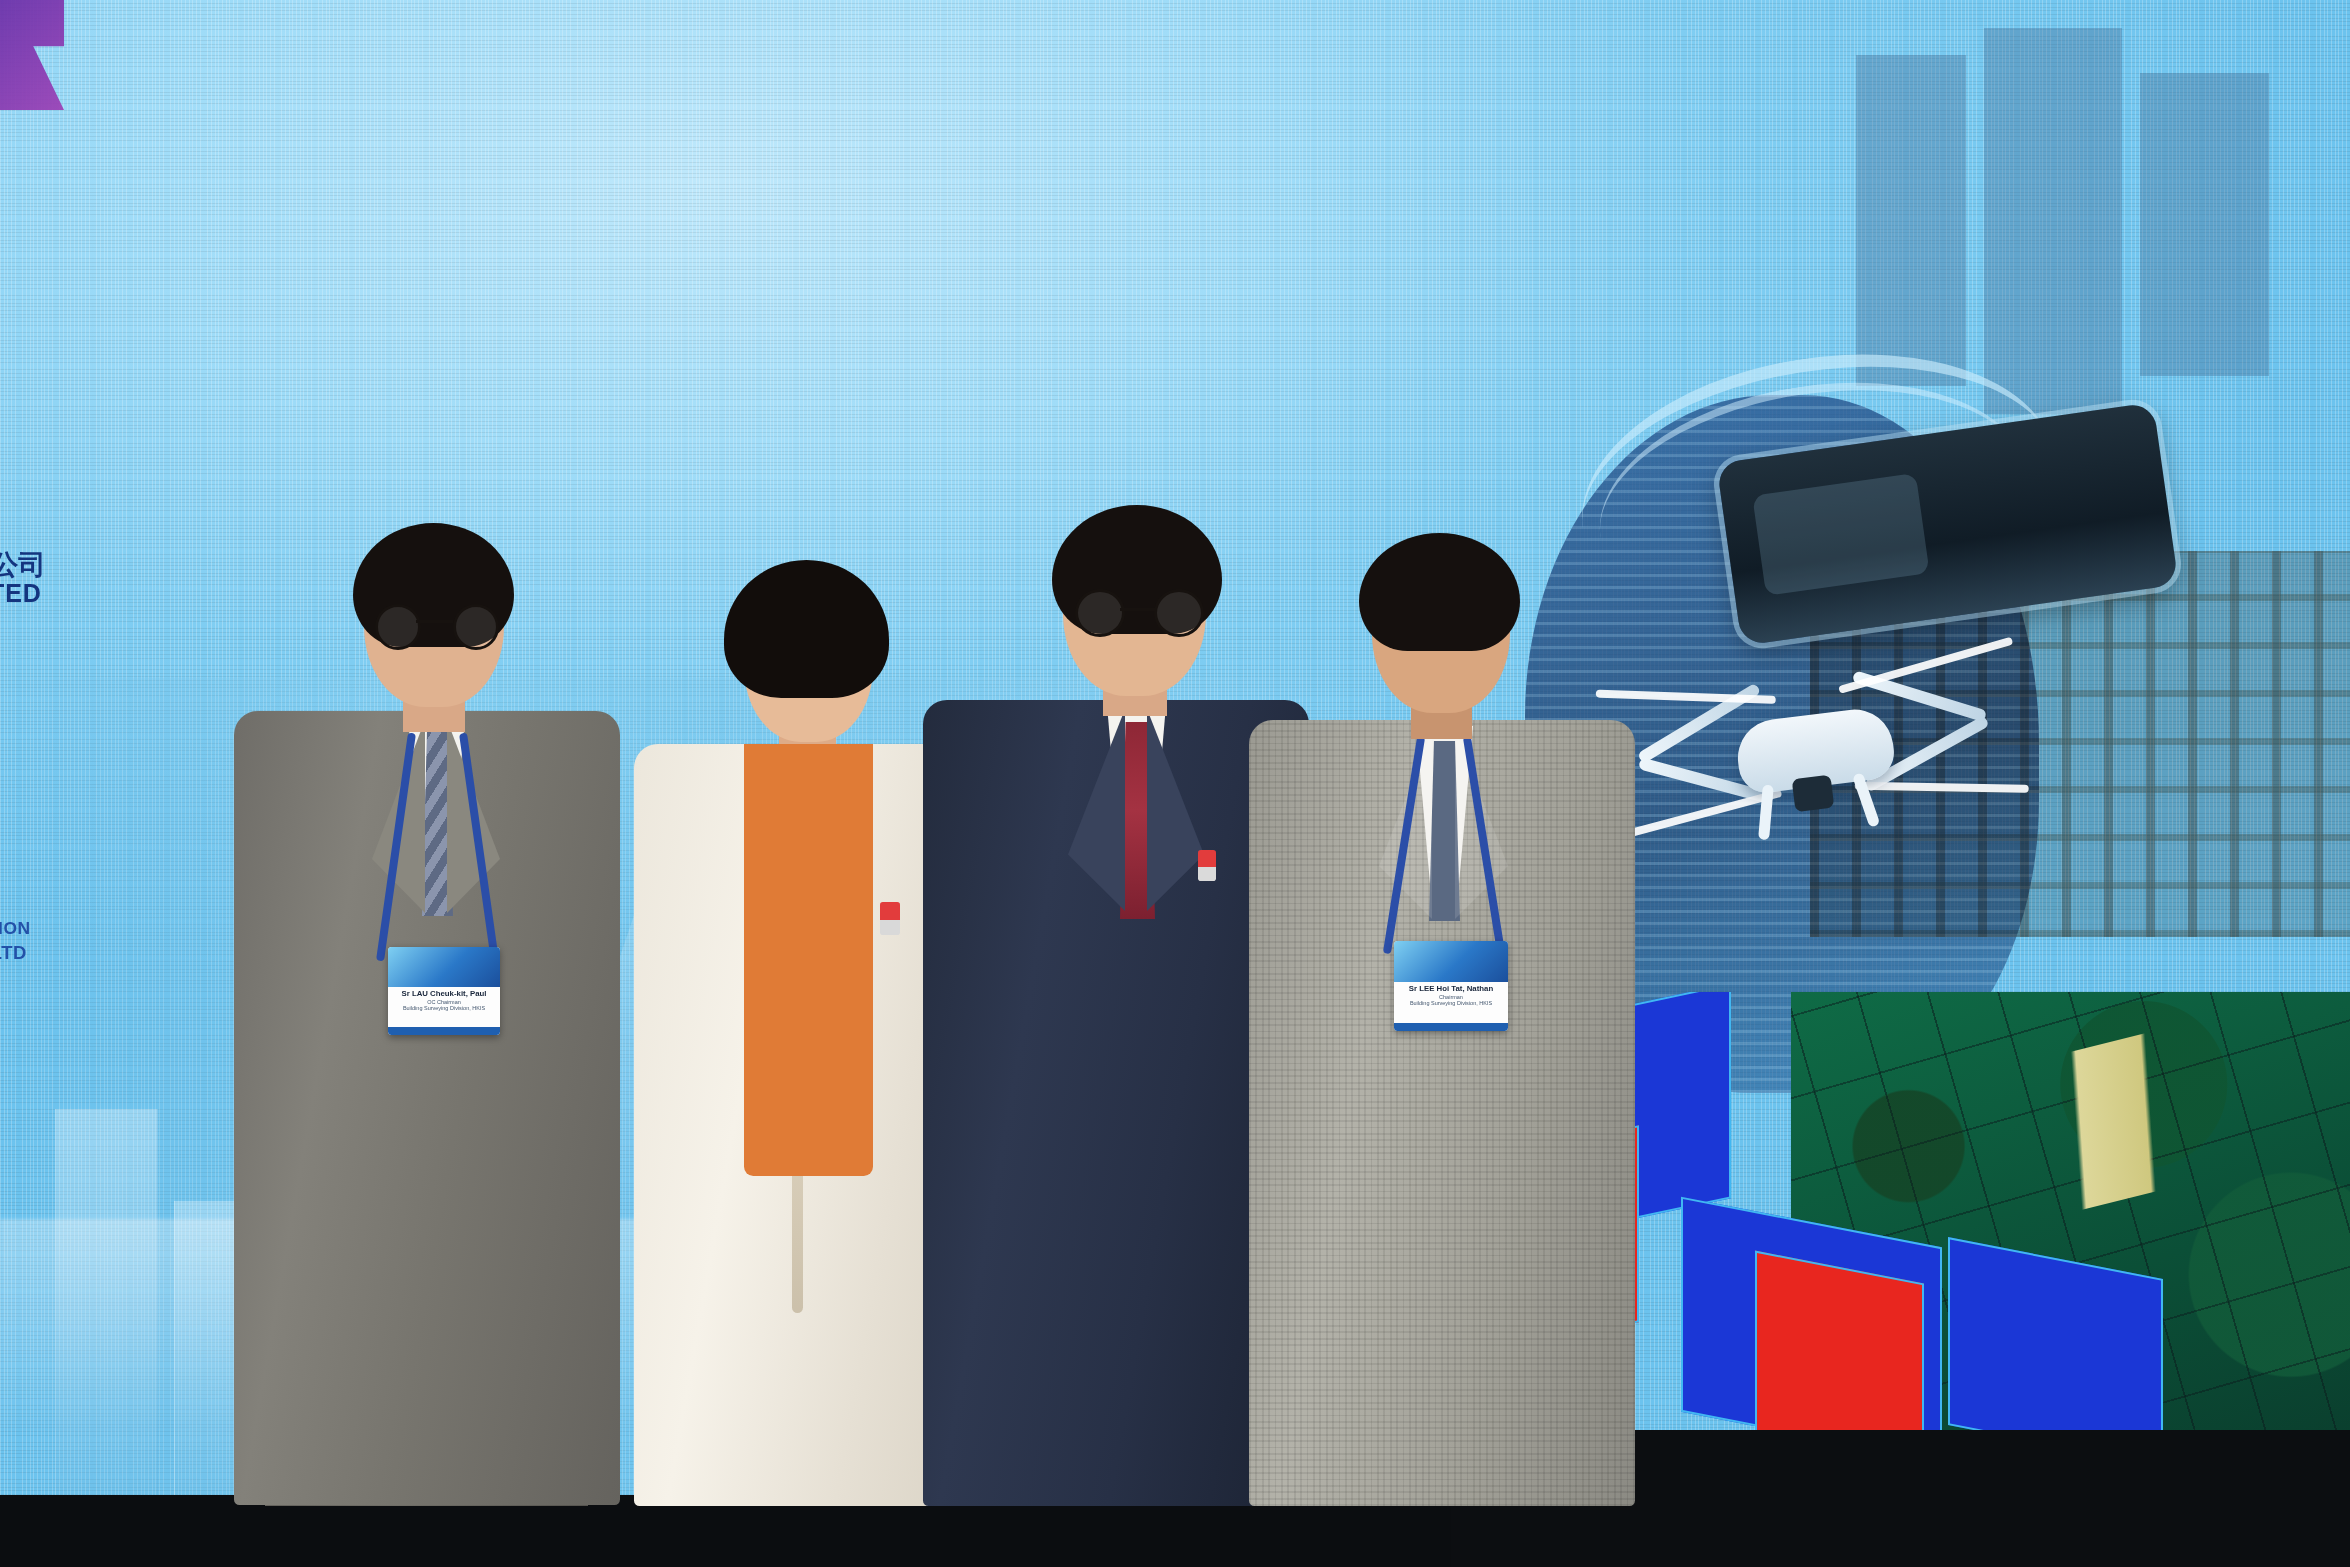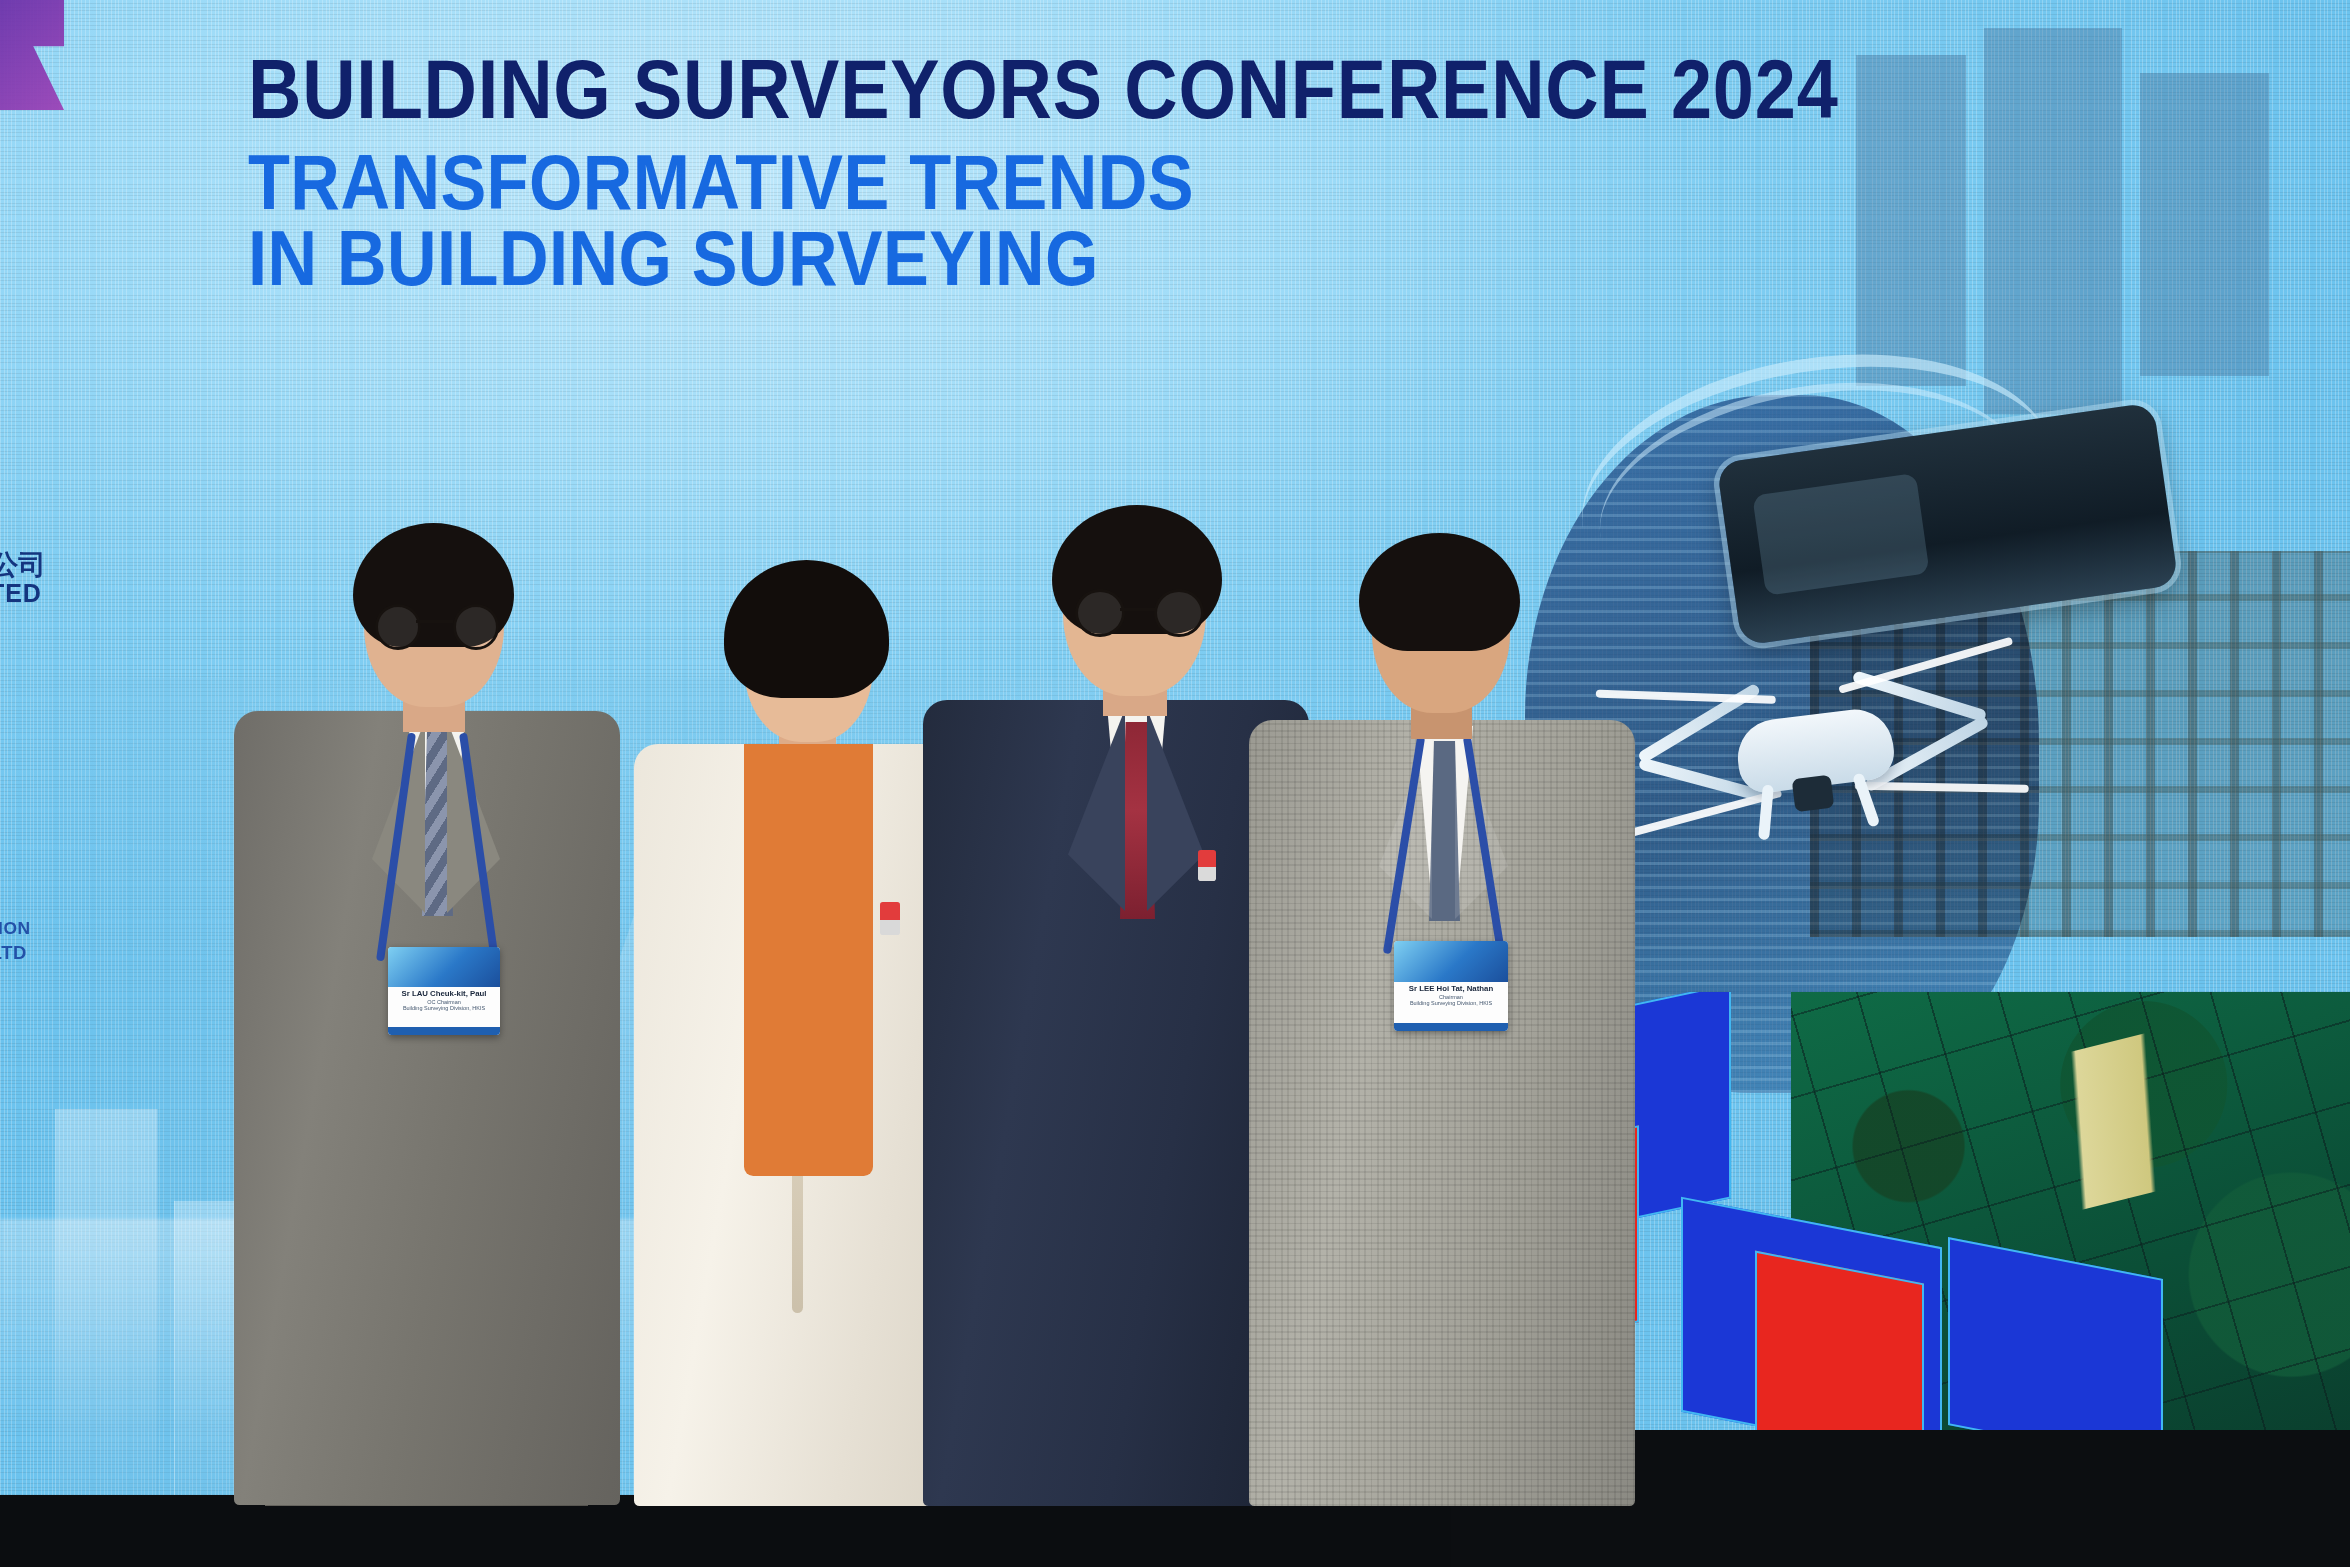--- a/index.html
+++ b/index.html
@@ -327,25 +327,20 @@
       <div class="cube c1"></div>
       <div class="cube c6"></div>
       <div class="cube c2"></div>
       <div class="cube c3"></div>
       <div class="cube c4"></div>
       <div class="cube c5"></div>
       <div class="stair"></div>
     </div>
   </div>
 
-  <div class="titles">
-    <div class="t-main">BUILDING SURVEYORS CONFERENCE 2024</div>
-    <div class="t-sub">TRANSFORMATIVE TRENDS</div>
-    <div class="t-sub2">IN BUILDING SURVEYING</div>
-  </div>
 
   <div class="spon-logo1"></div>
   <div class="spon spon-t1">公司</div>
   <div class="spon spon-t2">TED</div>
   <div class="spon spon-t3">TION</div>
   <div class="spon spon-t4">LTD</div>
 
   <div class="floor"></div>
   <div class="floor-right"></div>
 

